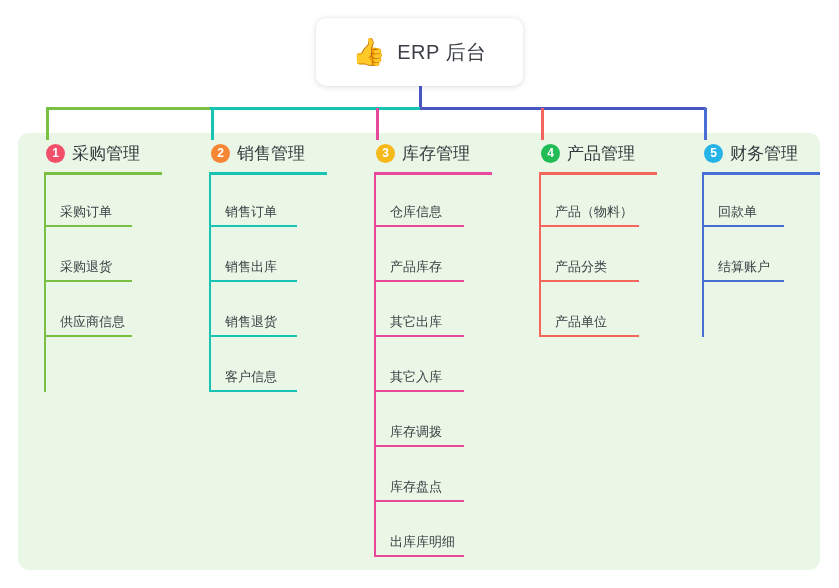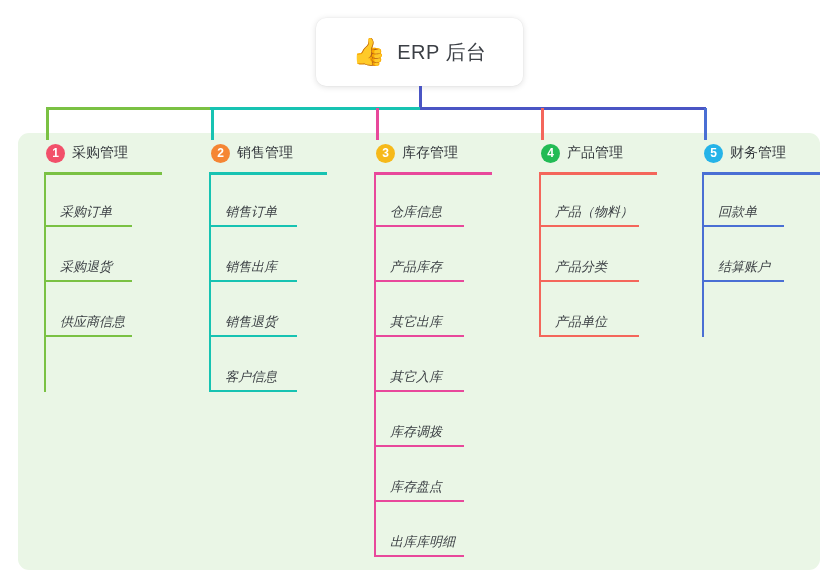--- a/index.html
+++ b/index.html
@@ -97,41 +97,40 @@
     height: 19px;
     border-radius: 50%;
     color: #ffffff;
     font-size: 12px;
     line-height: 19px;
     text-align: center;
     font-weight: bold;
     flex: 0 0 auto;
   }
   .col-title {
-    font-size: 14px;
+    font-size: 17px;
     color: #34383d;
     white-space: nowrap;
   }
   .col-rule {
     height: 3px;
     margin-top: 7px;
   }
   .col-body {
     position: relative;
   }
   .trunk {
     position: absolute;
     left: 14px;
     top: 0;
     width: 2px;
   }
   .leaf {
     position: relative;
     height: 55px;
-    font-style: italic;
   }
   .leaf-label {
     position: absolute;
     left: 30px;
     bottom: 9px;
     font-size: 13px;
     color: #3c4045;
     white-space: nowrap;
   }
   .leaf-rule {

